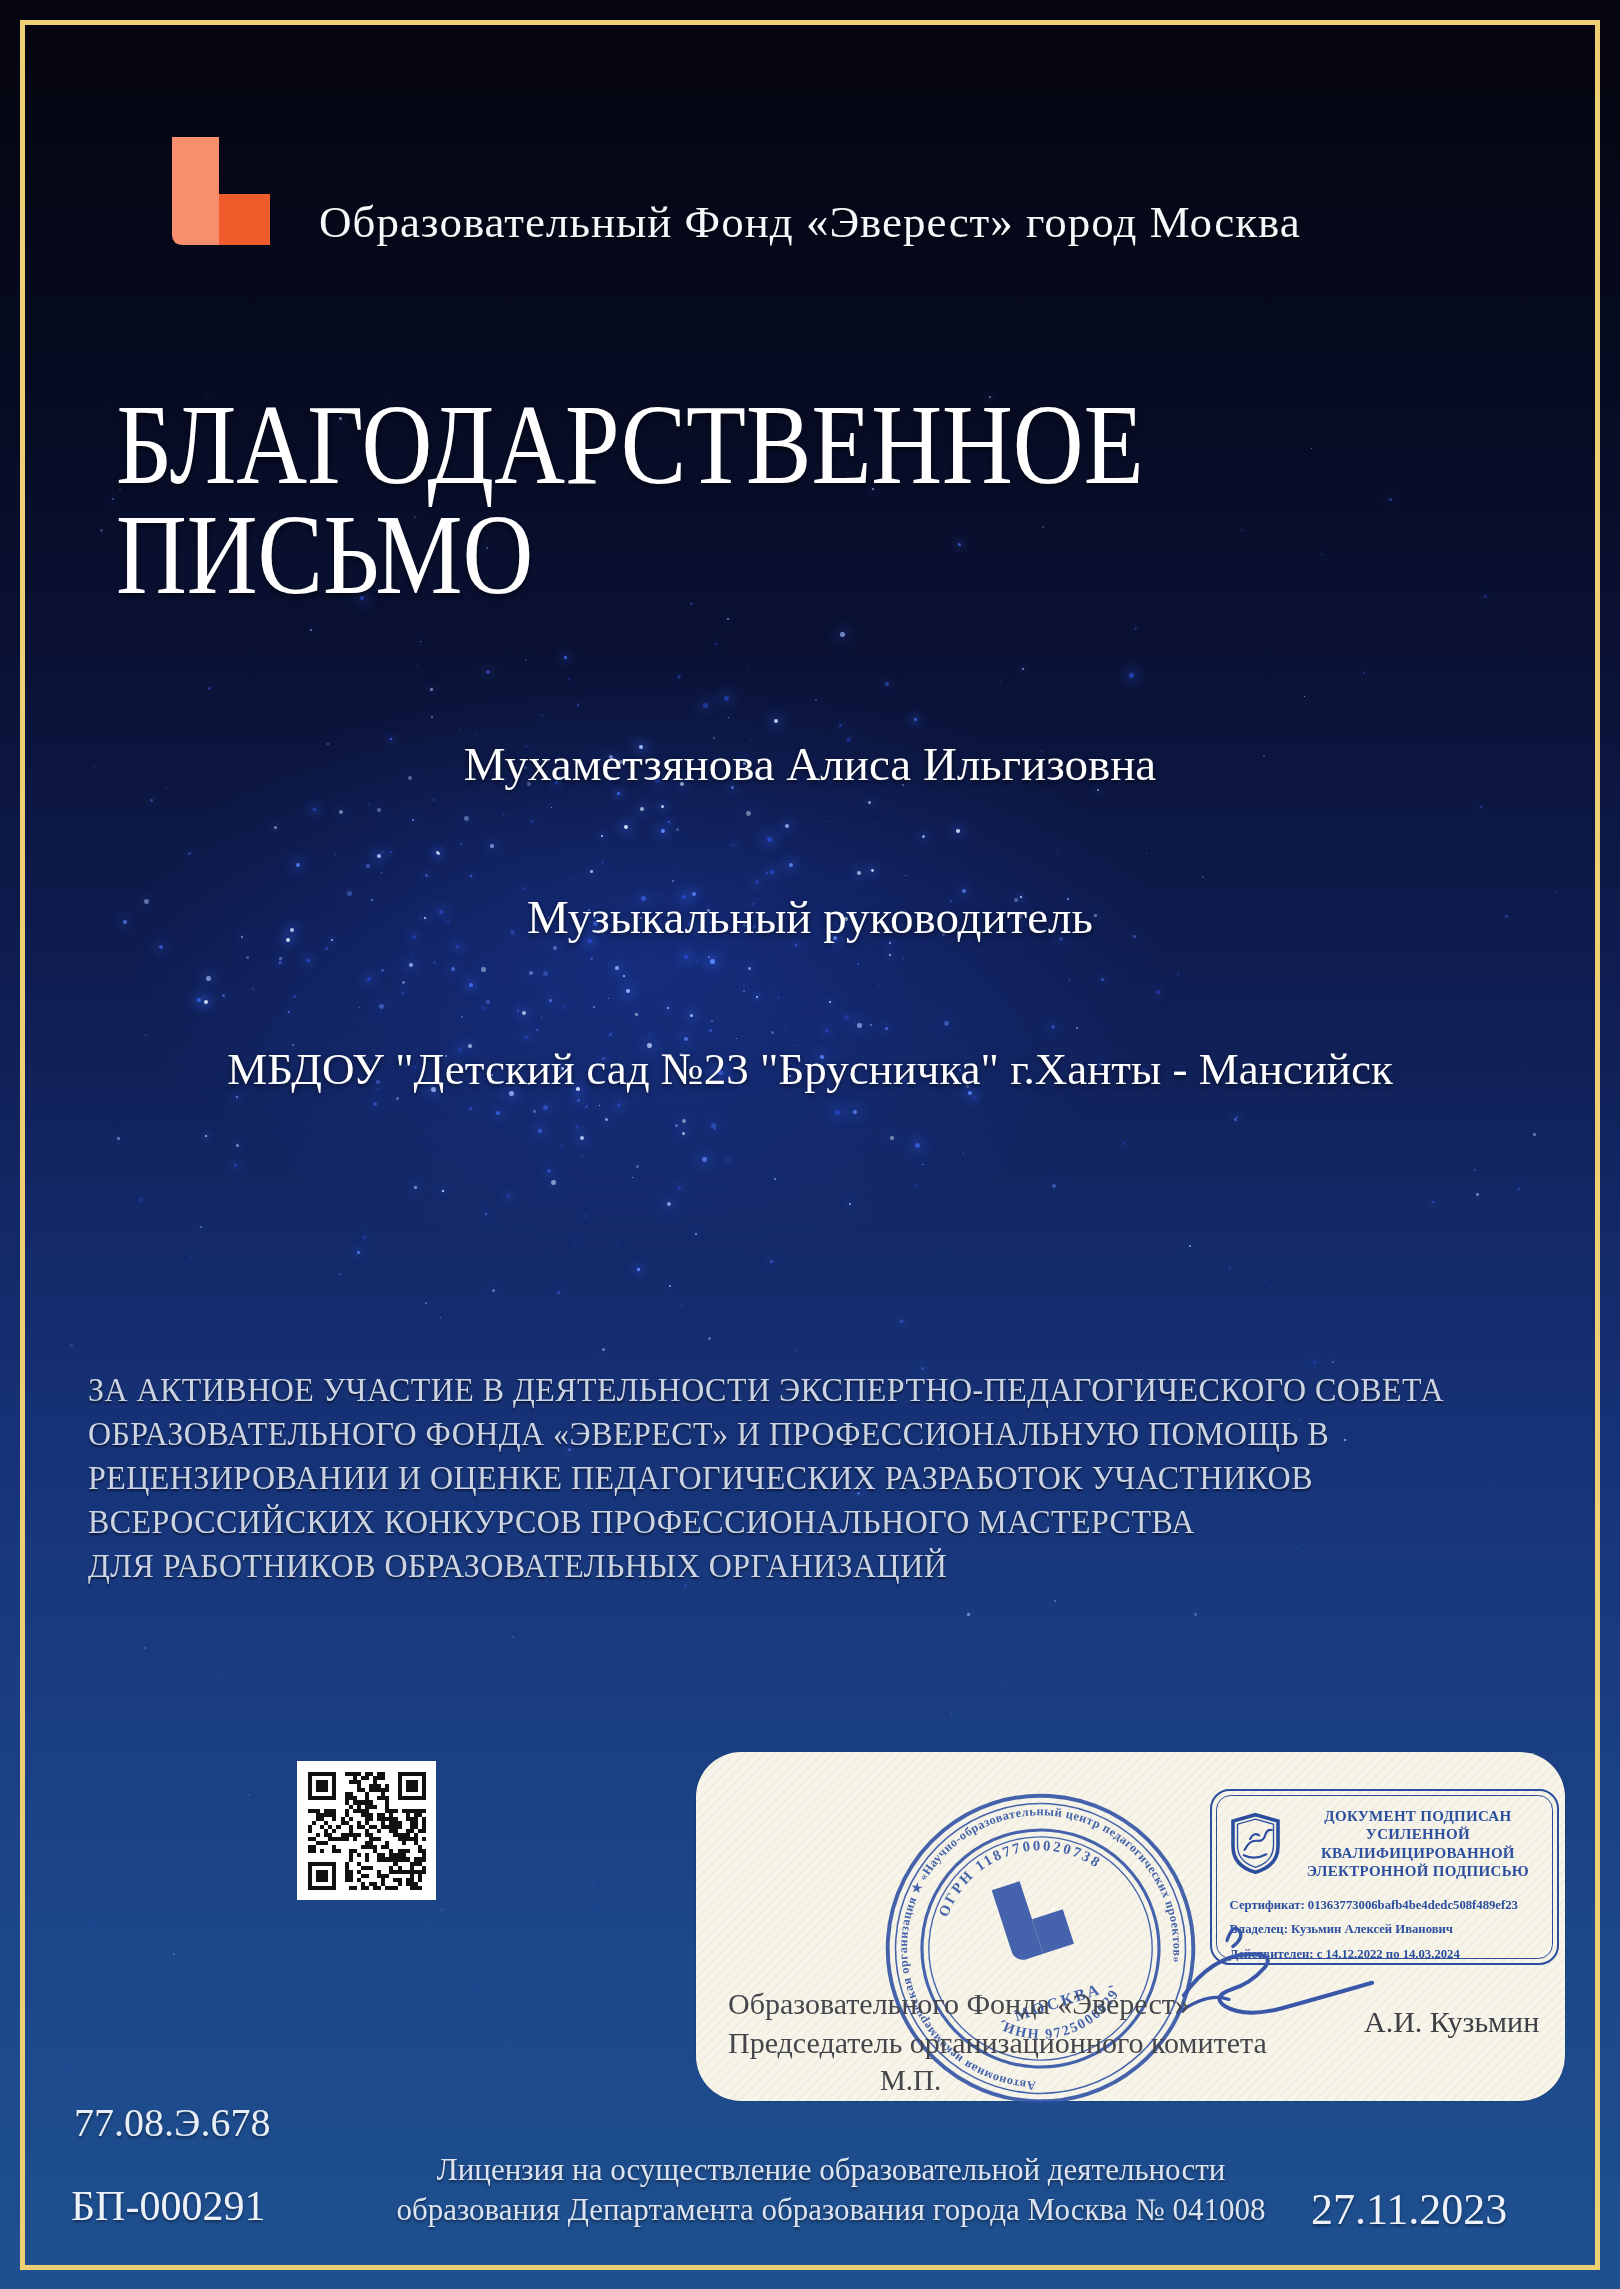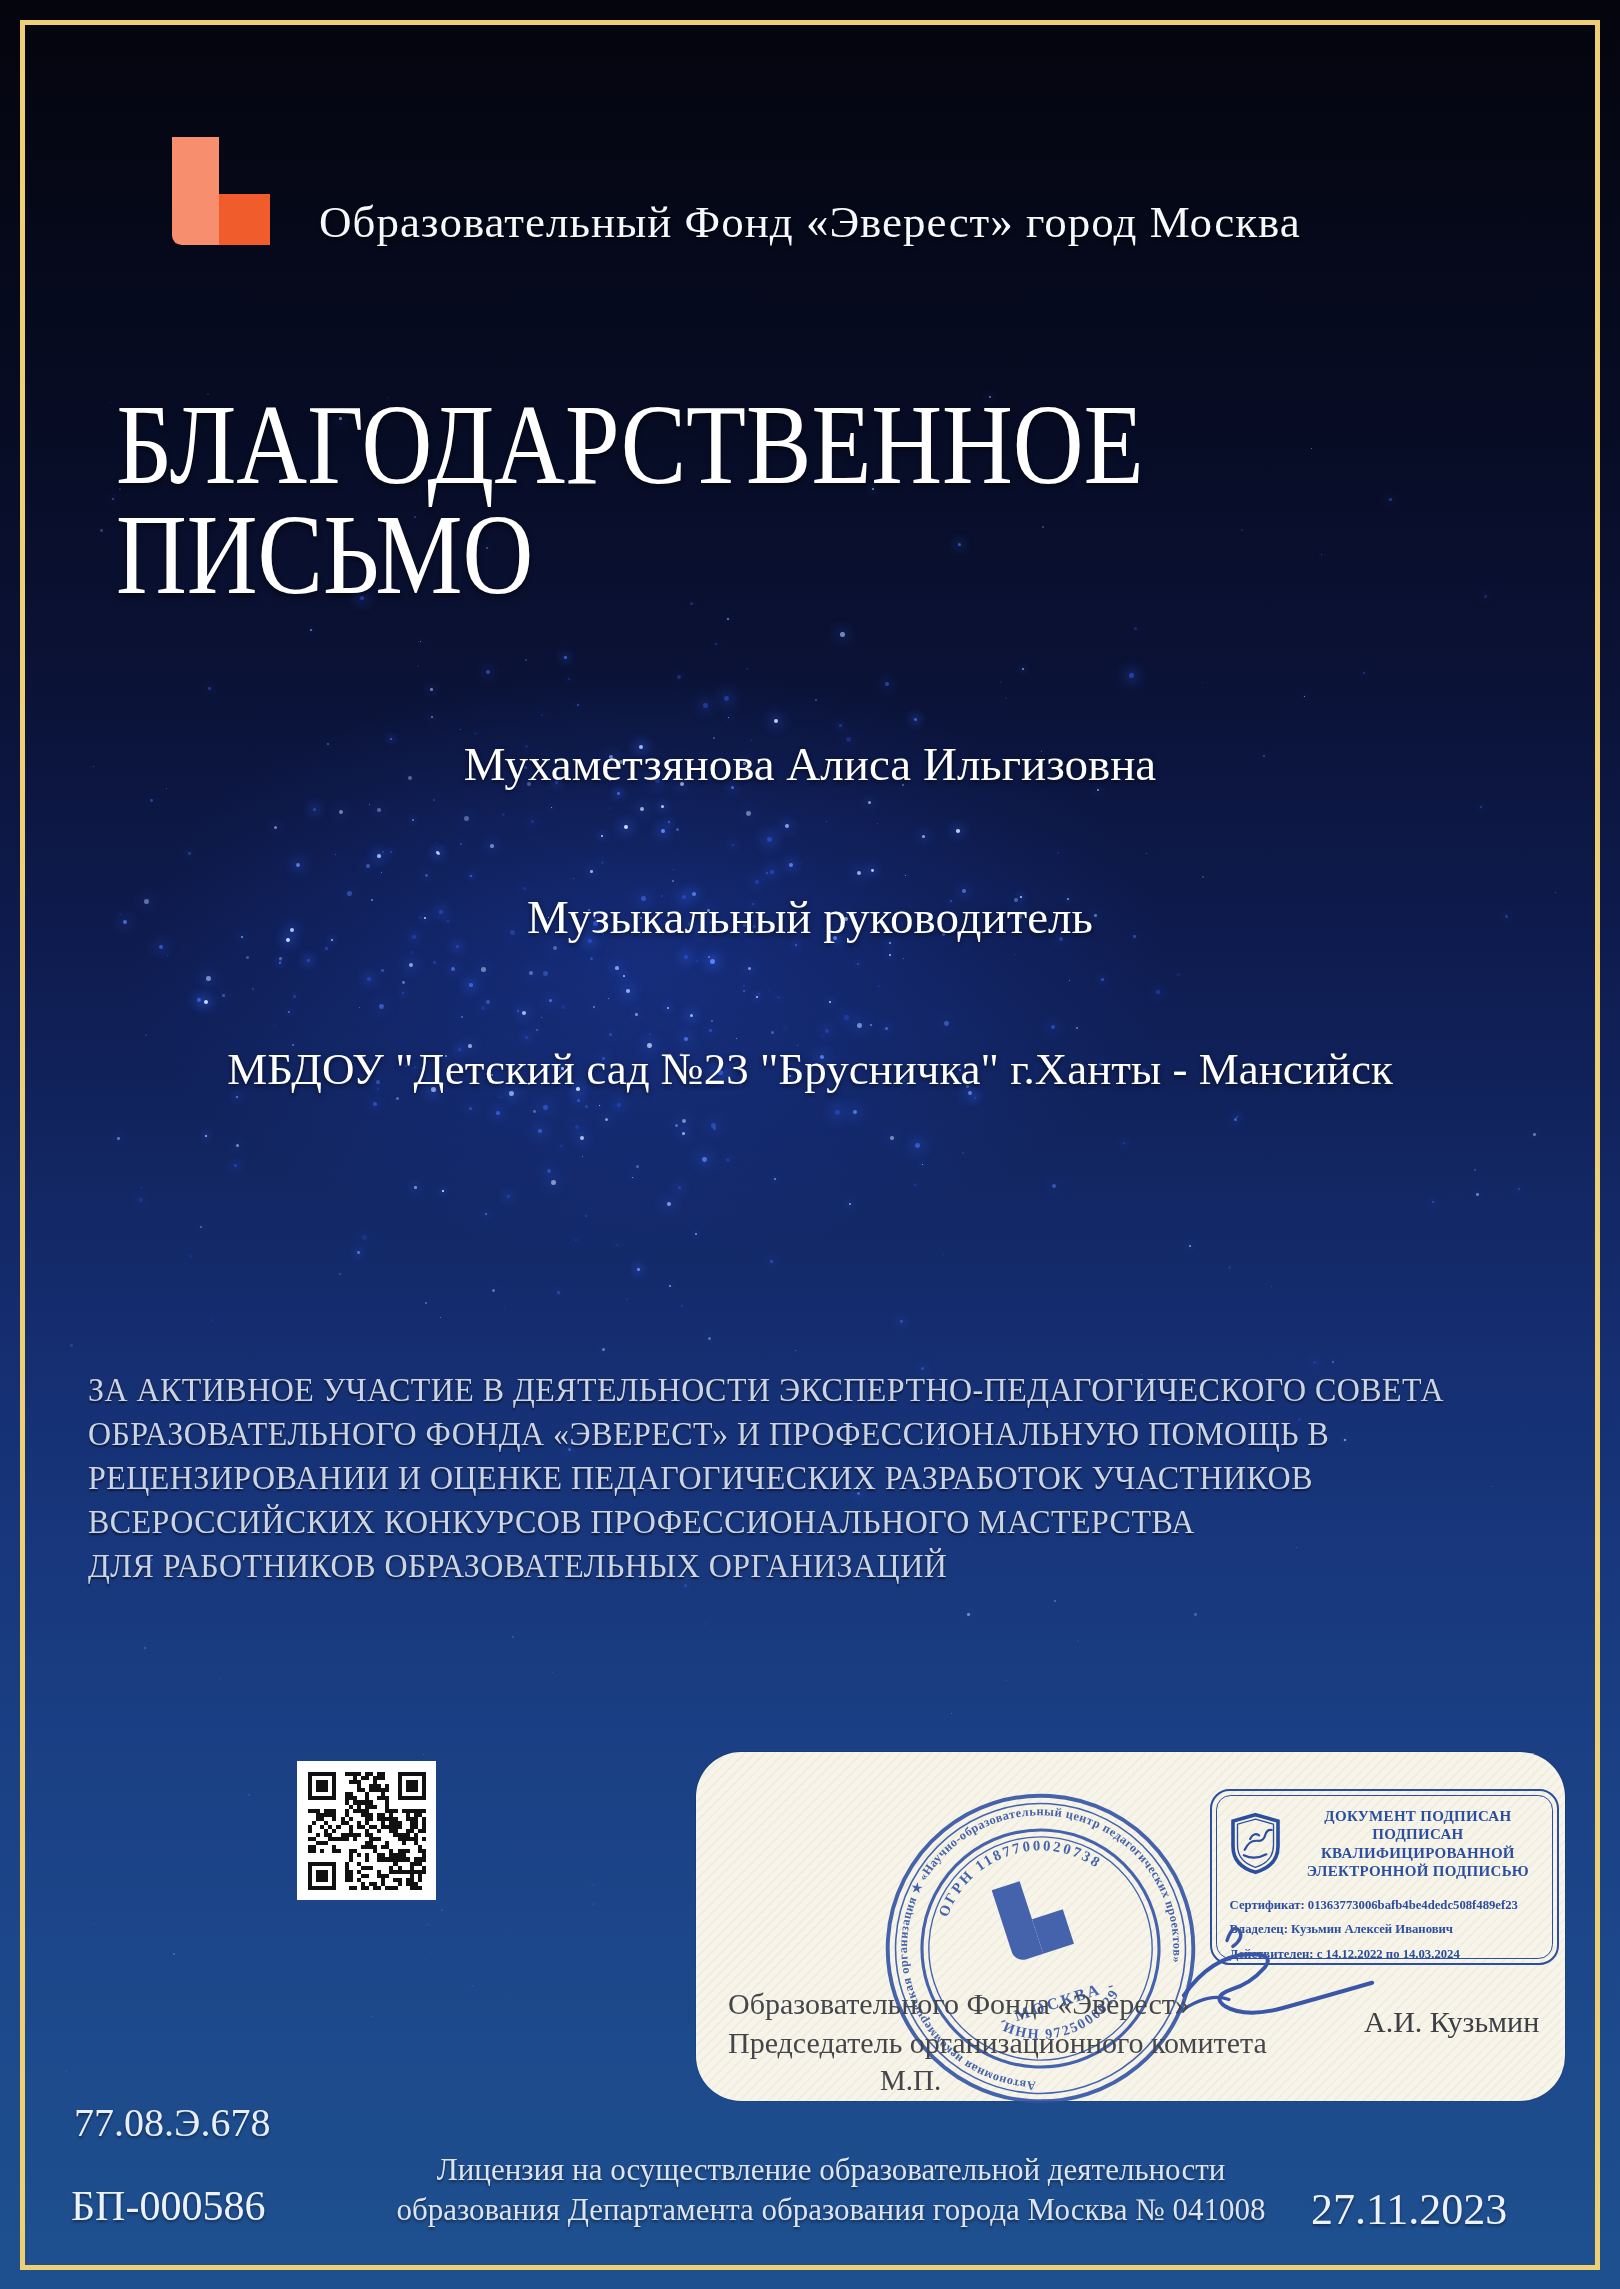--- a/index.html
+++ b/index.html
@@ -886,21 +886,21 @@
   <div class="card">
     <div class="cert-box">
       <div class="cert-head">
         <svg width="55" height="63" viewBox="0 0 60 70">
           <path d="M30,3 L55,10 V38 C55,55 44,63 30,67 C16,63 5,55 5,38 V10 Z" fill="none" stroke="#2b4e9e" stroke-width="4"></path>
           <path d="M30,8 L50,13.5 V37 C50,51 41,58 30,61.5 C19,58 10,51 10,37 V13.5 Z" fill="none" stroke="#2b4e9e" stroke-width="1.5"></path>
           <path d="M18,42 q5,-11 14,-10 q7,1 9,-7 q2,-6 7,-5 M17,48 q12,6 25,-1 M24,30 q4,-8 10,-4" fill="none" stroke="#2b4e9e" stroke-width="2.4" stroke-linecap="round"></path>
         </svg>
         <div class="cert-title">
           <div>ДОКУМЕНТ ПОДПИСАН</div>
-          <div>ПОДПИСАН КВАЛИФИЦИРОВАННОЙ</div>
+          <div>УСИЛЕННОЙ КВАЛИФИЦИРОВАННОЙ</div>
           <div>ЭЛЕКТРОННОЙ ПОДПИСЬЮ</div>
         </div>
       </div>
       <div class="cert-details">
         <div>Сертификат: 01363773006bafb4be4dedc508f489ef23</div>
         <div>Владелец: Кузьмин Алексей Иванович</div>
         <div>Действителен: с 14.12.2022 по 14.03.2024</div>
       </div>
     </div>
   </div>
@@ -938,20 +938,20 @@
   </svg>
 
   <div class="signer-title">
     <div>Образовательного Фонда «Эверест»</div>
     <div>Председатель организационного комитета</div>
   </div>
   <div class="mp-label">М.П.</div>
   <div class="signer-name">А.И. Кузьмин</div>
 
   <div class="doc-code">77.08.Э.678</div>
-  <div class="doc-number">БП-000586</div>
+  <div class="doc-number">БП-000291</div>
   <div class="license">
     <div>Лицензия на осуществление образовательной деятельности</div>
     <div>образования Департамента образования города Москва № 041008</div>
   </div>
   <div class="date">27.11.2023</div>
 </div>
 
 
 </body></html>

